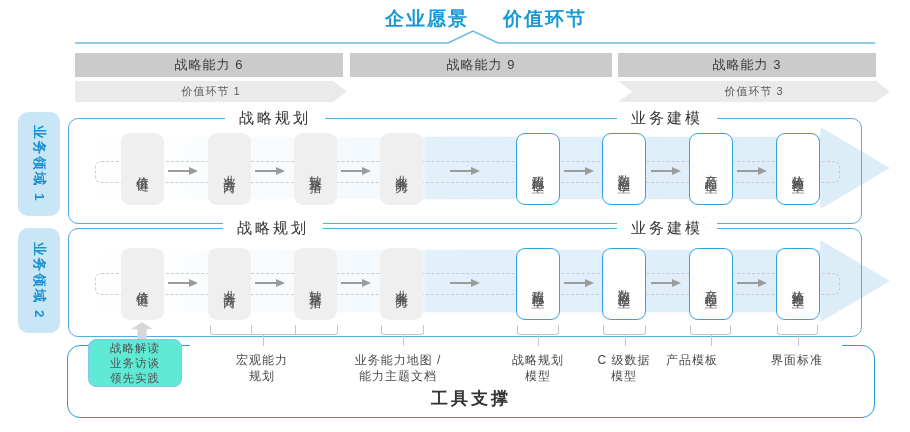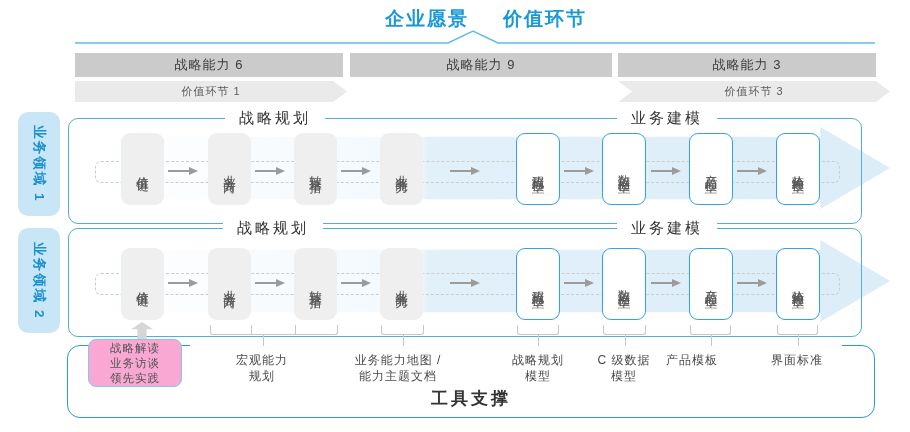--- a/index.html
+++ b/index.html
@@ -35,21 +35,21 @@
   .node.blue{background:#fff;border:1.5px solid #35A3DB;box-sizing:border-box;width:44px;}
   .arw{position:absolute;width:30px;height:8px;z-index:3;}
   .arw::before{content:"";position:absolute;left:0;top:3.4px;width:22px;height:1.3px;background:#9B9B9B;}
   .arw::after{content:"";position:absolute;right:0;top:0;width:0;height:0;
     border-left:9px solid #9B9B9B;border-top:4px solid transparent;border-bottom:4px solid transparent;}
   
   .tool-box{position:absolute;left:67px;top:345px;width:808px;height:73px;border:1.4px solid #2B9AD4;border-radius:13px;box-sizing:border-box;z-index:1;}
   .tool-box-gap{position:absolute;left:190px;top:340px;width:652px;height:10px;background:#fff;z-index:2;}
   .tool-title{position:absolute;left:471px;top:387px;transform:translateX(-50%);
     font-size:17px;font-weight:bold;color:#333;letter-spacing:3px;z-index:3;white-space:nowrap;}
-  .interview-box{position:absolute;left:88px;top:339px;width:94px;height:48px;background:#f9a8d4;
+  .interview-box{position:absolute;left:88px;top:339px;width:94px;height:48px;background:#5eead4;
     border:1.3px solid #85C6EA;border-radius:8px;box-sizing:border-box;z-index:3;
     display:flex;align-items:center;justify-content:center;text-align:center;
     font-size:11.5px;line-height:15px;color:#555;white-space:pre-line;letter-spacing:1px;}
   .up-arrow{position:absolute;left:131px;top:322px;width:22px;height:17px;background:#D6D6D6;z-index:2;
     clip-path:polygon(50% 0,100% 42%,71% 42%,71% 100%,29% 100%,29% 42%,0 42%);}
   .brace{position:absolute;top:325px;height:10px;border-left:1.2px solid #C6C6C6;border-right:1.2px solid #C6C6C6;
     border-bottom:1.2px solid #C6C6C6;border-radius:0 0 3px 3px;box-sizing:border-box;z-index:3;}
   .brace .tick{position:absolute;top:0;height:10px;width:0;border-left:1.2px solid #C6C6C6;}
   .brace .drop{position:absolute;top:9px;height:12px;width:0;border-left:1.2px solid #C6C6C6;}
   .callout{position:absolute;top:352px;transform:translateX(-50%);text-align:center;z-index:3;

